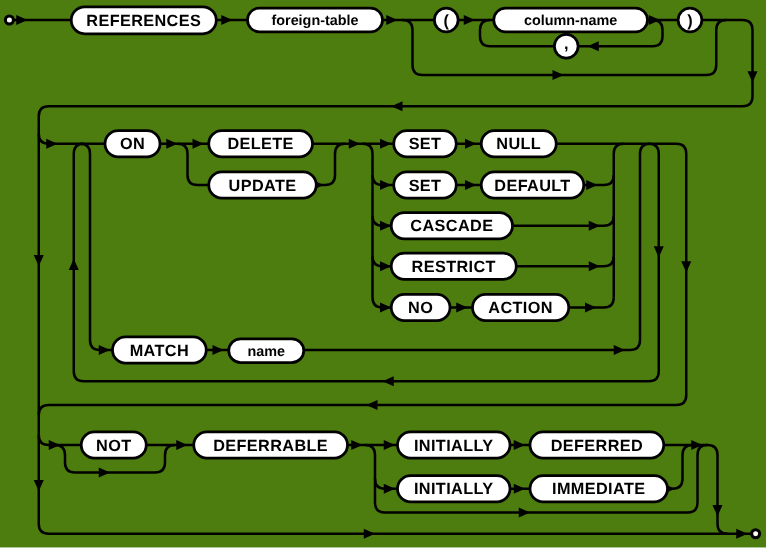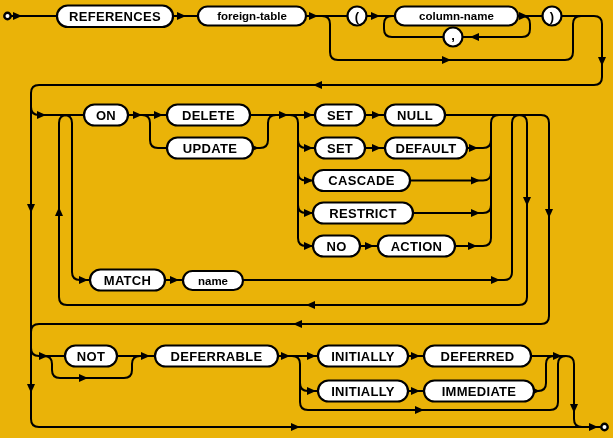--- a/index.html
+++ b/index.html
@@ -1,16 +1,16 @@
 <!DOCTYPE html>
 <html><head>
 <meta charset="utf-8">
 <style>
   html,body{margin:0;padding:0;background:#ffffff;}
-  .stage{width:613px;height:438px;background:#eab308;position:relative;overflow:hidden;}
+  .stage{width:613px;height:438px;background:#4d7c0f;position:relative;overflow:hidden;}
   svg{display:block;}
   .rail{fill:none;stroke:#000;stroke-width:2;}
   .nodebox{fill:#fff;stroke:#000;stroke-width:2.2;}
   .term{fill:#fff;stroke:#000;stroke-width:2.4;}
   .ah{fill:#000;stroke:none;}
   text{font-family:"Liberation Sans","DejaVu Sans",sans-serif;font-weight:bold;fill:#000;
        text-anchor:middle;}
   .kw{font-size:13px;letter-spacing:.3px;}
   .nt{font-size:11.5px;}
   .pn{font-size:13px;}

